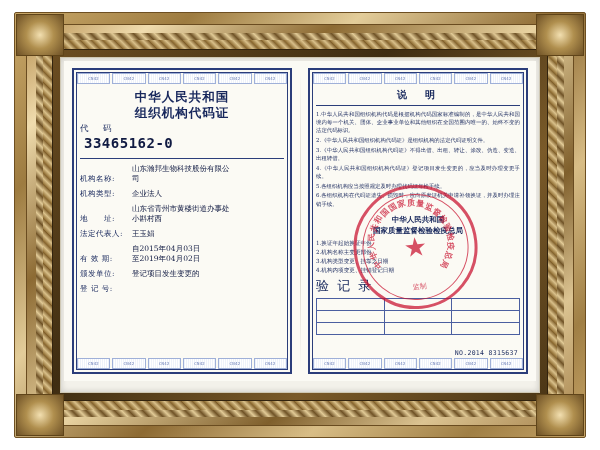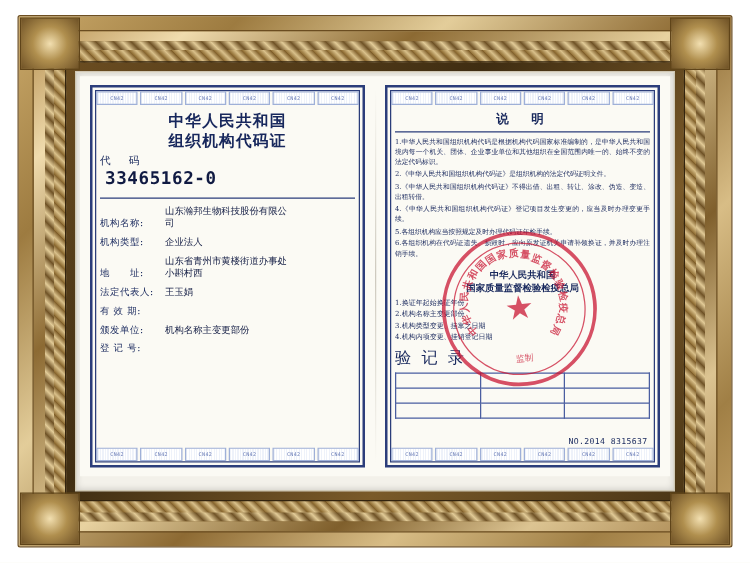--- a/index.html
+++ b/index.html
@@ -268,25 +268,29 @@
           </div>
         </div>
 
         <div class="field">
           <div class="fl">法定代表人:</div>
           <div class="fv">王玉娟</div>
         </div>
 
         <div class="field">
           <div class="fl">有 效 期:</div>
+          <div class="fv">
+            <span>自2015年04月03日</span>
+            <span class="line2">至2019年04月02日</span>
+          </div>
         </div>
 
         <div class="field">
           <div class="fl">颁发单位:</div>
-          <div class="fv">机构名称主变更部份</div>
+          <div class="fv">登记项目发生变更的</div>
         </div>
 
         <div class="field">
           <div class="fl">登 记 号:</div>
         </div>
       </div>
 
       <div class="guil-bottom">
         <div class="guil-cell">CN42</div>
         <div class="guil-cell">CN42</div>

